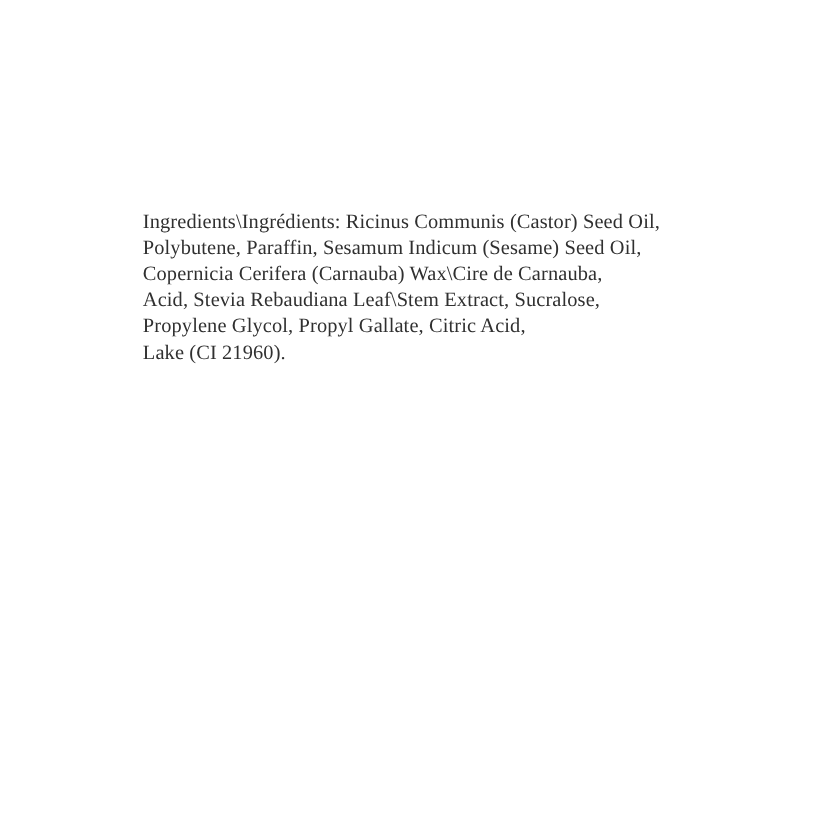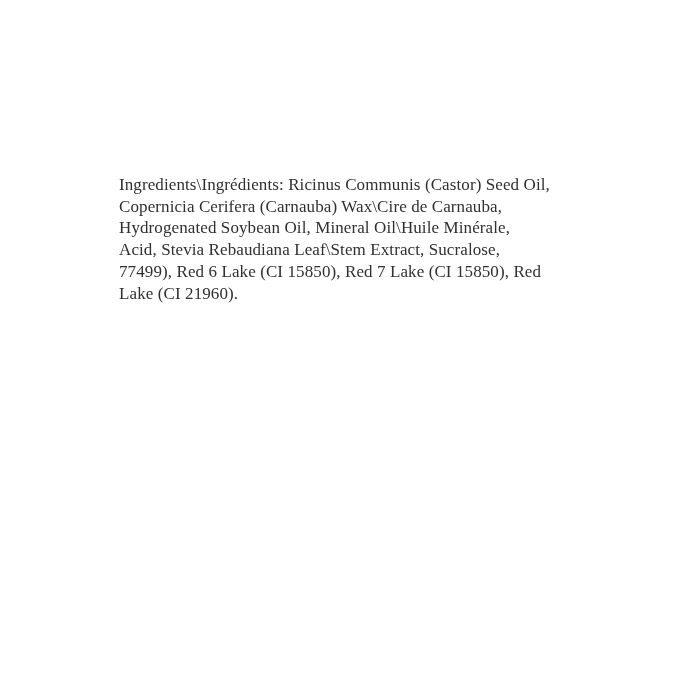--- a/index.html
+++ b/index.html
@@ -29,19 +29,19 @@
   .ingredients-line {
     white-space: nowrap;
   }
 </style>
 </head>
 <body>
 
 <div class="page">
   <div class="ingredients-block">
     <div class="ingredients-line">Ingredients\Ingrédients: Ricinus Communis (Castor) Seed Oil,</div>
+    <div class="ingredients-line">Polybutene, Paraffin, Sesamum Indicum (Sesame) Seed Oil,</div>
     <div class="ingredients-line">Copernicia Cerifera (Carnauba) Wax\Cire de Carnauba,</div>
-    <div class="ingredients-line">Hydrogenated Soybean Oil, Mineral Oil\Huile Minérale,</div>
     <div class="ingredients-line">Acid, Stevia Rebaudiana Leaf\Stem Extract, Sucralose,</div>
-    <div class="ingredients-line">77499), Red 6 Lake (CI 15850), Red 7 Lake (CI 15850), Red</div>
+    <div class="ingredients-line">Propylene Glycol, Propyl Gallate, Citric Acid,</div>
     <div class="ingredients-line">Lake (CI 21960).</div>
   </div>
 </div>
 
 </body></html>

